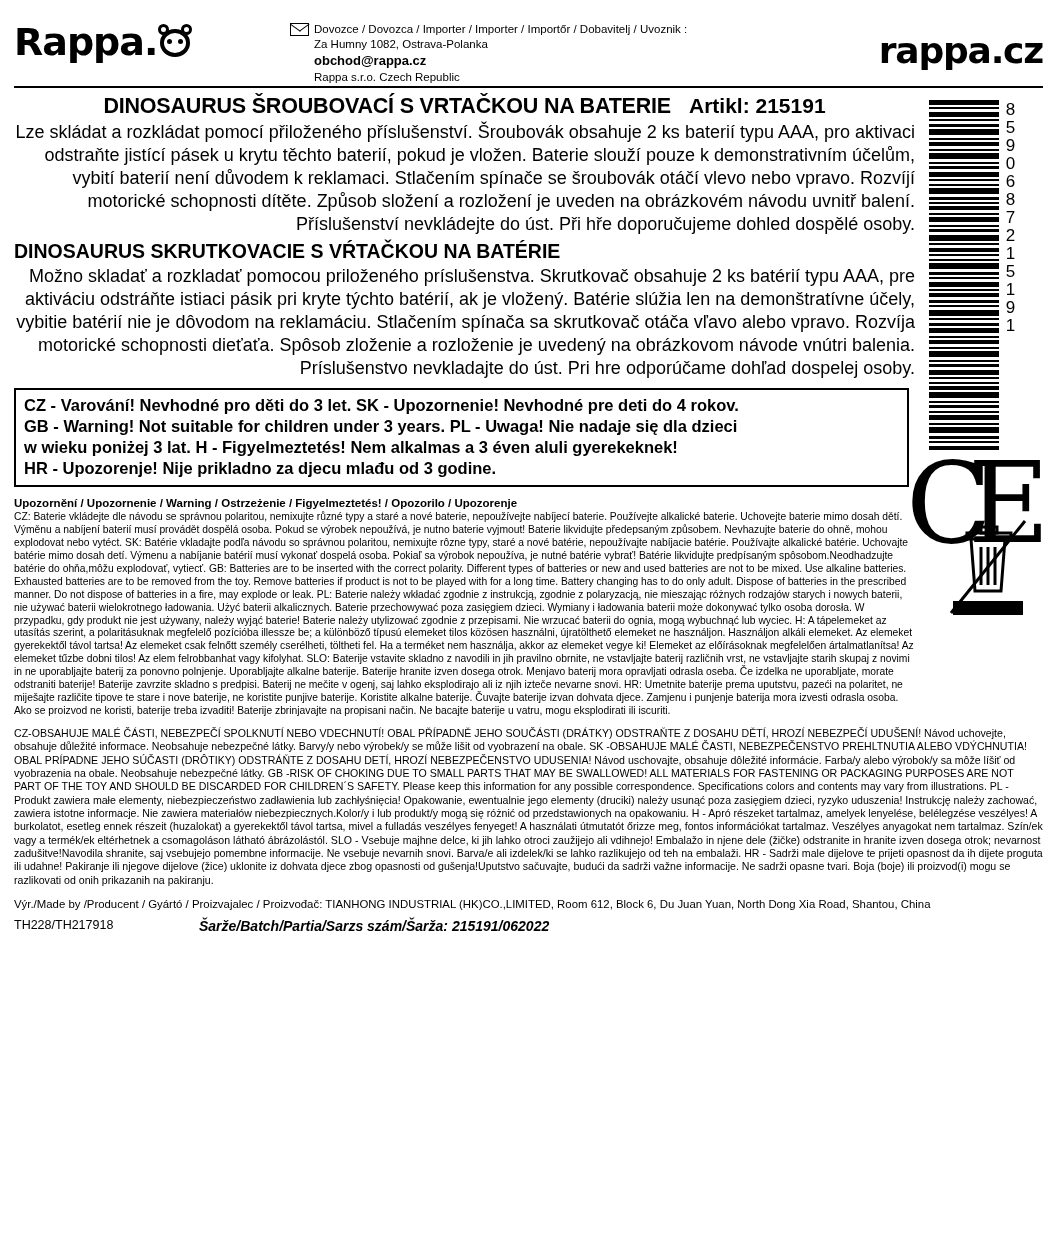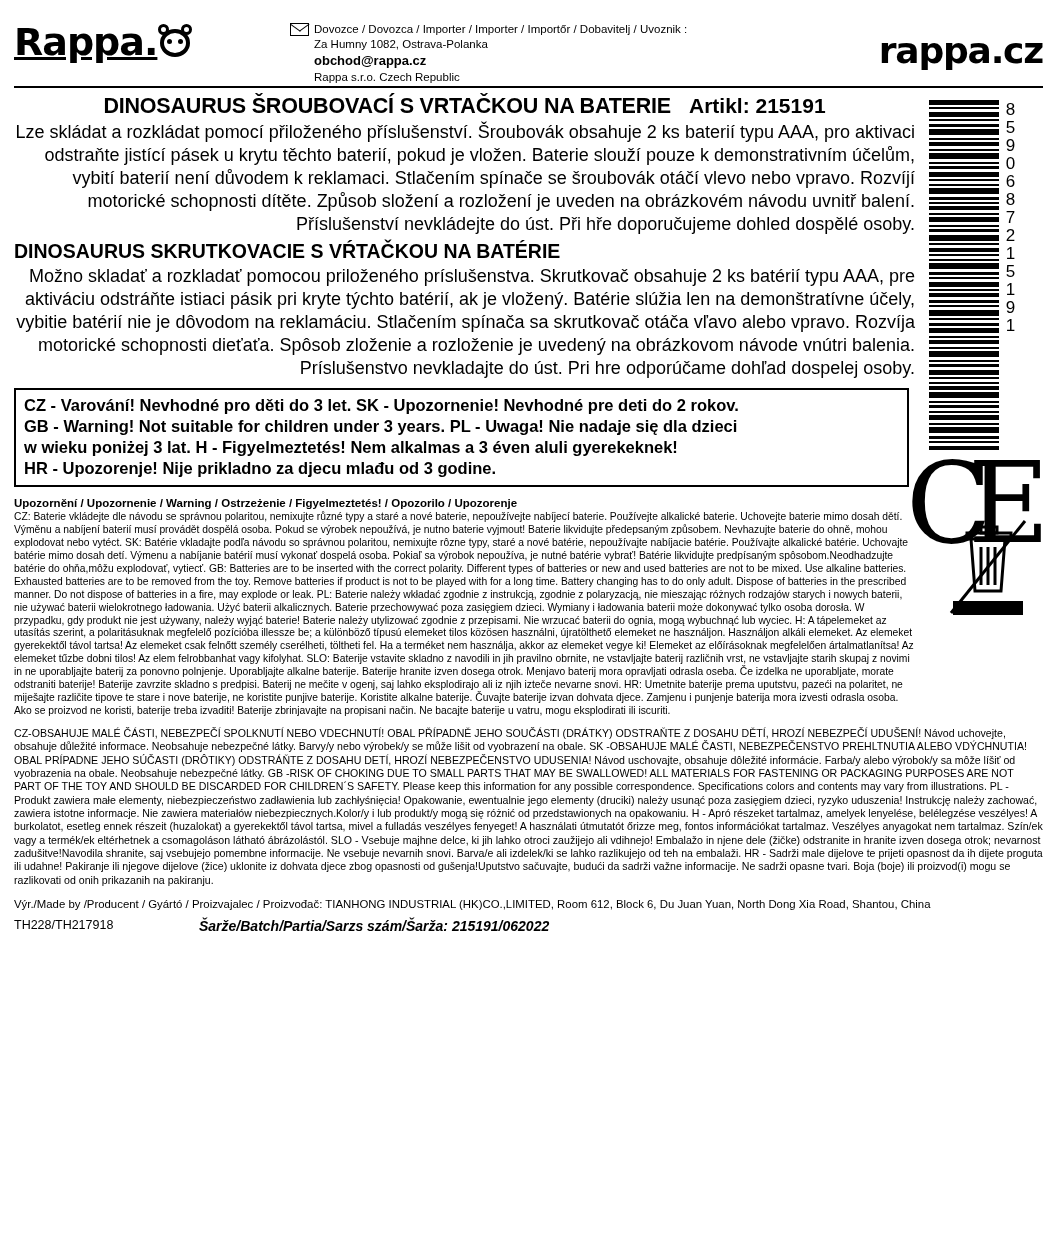--- a/index.html
+++ b/index.html
@@ -25,21 +25,20 @@
     display: flex;
     align-items: flex-start;
     height: 72px;
   }
   .logo-left {
     width: 270px;
     flex: 0 0 270px;
     display: flex;
     align-items: center;
     padding-top: 10px;
-    text-decoration: underline;
   }
   .logo-text {
     font-size: 38px;
     font-weight: bold;
     letter-spacing: -1px;
     font-family: "DejaVu Sans", sans-serif;
   }
   .bear {
     position: relative;
     display: inline-block;
@@ -395,21 +394,21 @@
           <i style="height:3px"></i>
             <i style="height:2px"></i>
             <i style="height:4px"></i>
         </div>
         <div class="barcode-num">8590687215191</div>
       </div>
     </div>
   </div>
 
   <div class="warnbox">
-    <p>CZ - Varování! Nevhodné pro děti do 3 let. SK - Upozornenie! Nevhodné pre deti do 2 rokov.</p>
+    <p>CZ - Varování! Nevhodné pro děti do 3 let. SK - Upozornenie! Nevhodné pre deti do 4 rokov.</p>
     <p>GB - Warning! Not suitable for children under 3 years. PL - Uwaga! Nie nadaje się dla dzieci</p>
     <p>w wieku poniżej 3 lat. H - Figyelmeztetés! Nem alkalmas a 3 éven aluli gyerekeknek!</p>
     <p>HR - Upozorenje! Nije prikladno za djecu mlađu od 3 godine.</p>
   </div>
 
   <div class="ce">
     <span class="c">C</span>
       <span class="e">E</span>
   </div>
 

